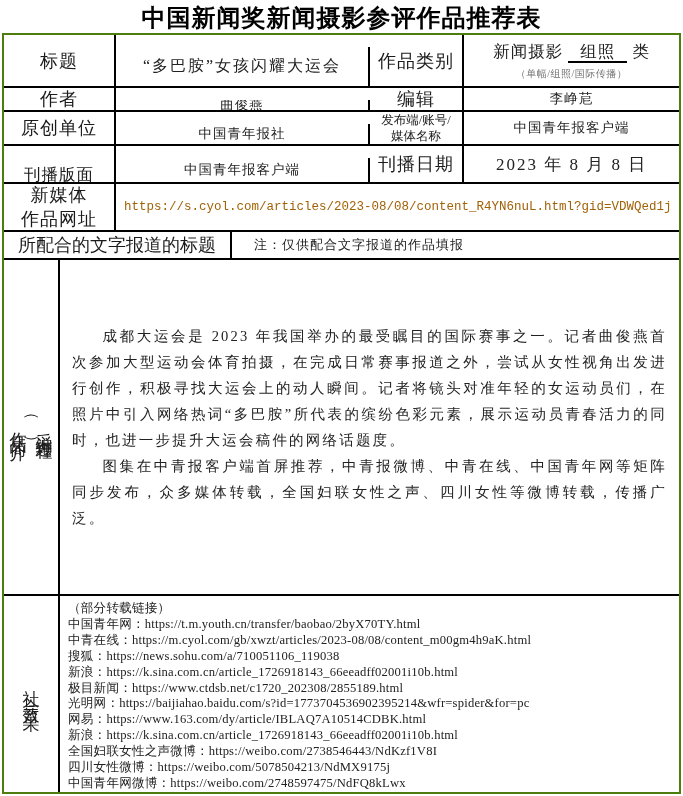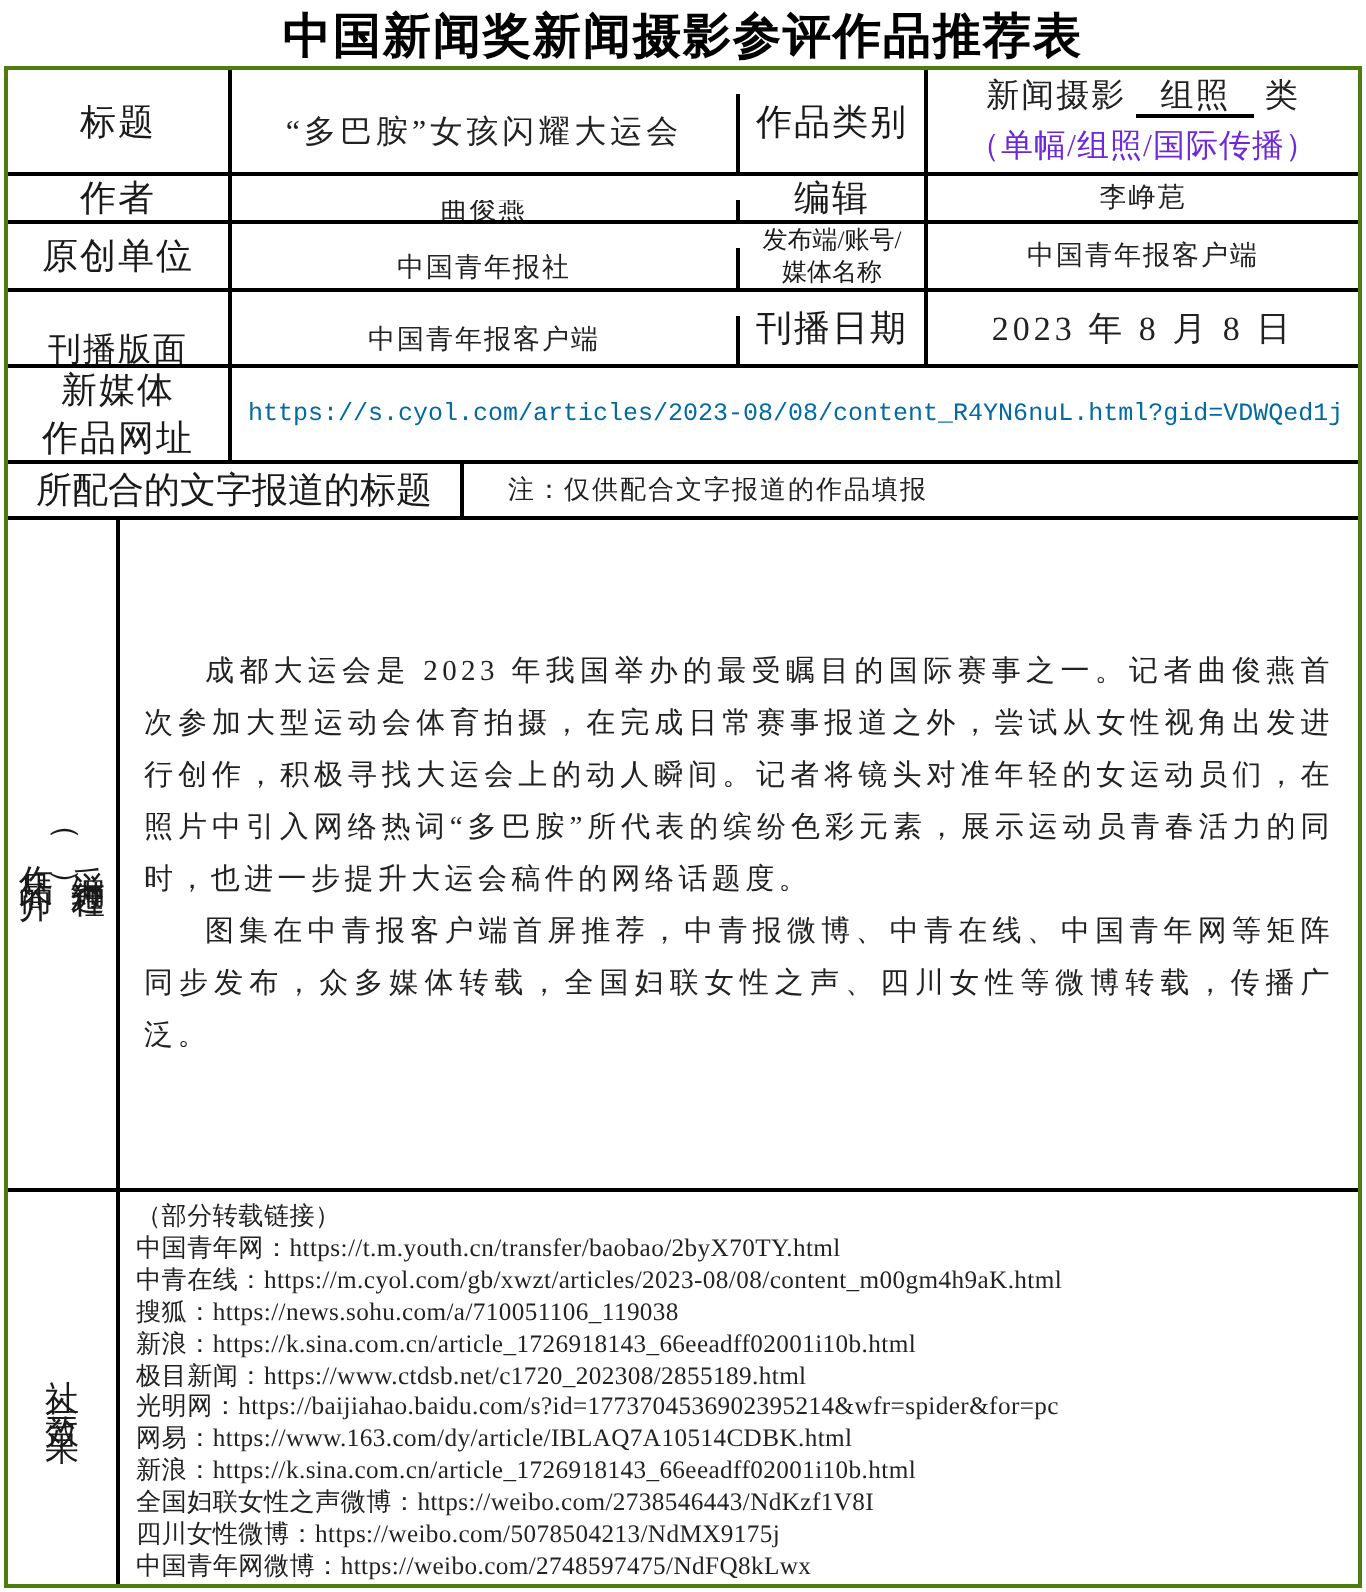--- a/index.html
+++ b/index.html
@@ -30,24 +30,24 @@
   .lbl-sm{font-size:12.5px;line-height:1.3;letter-spacing:0;}
   .val-sm{font-size:13.5px;letter-spacing:1px;color:#222;}
   .val-md{font-size:16px;letter-spacing:2px;color:#222;}
   .val-date{font-size:17px;letter-spacing:2px;color:#222;text-align:right;}
   .w-c1{width:112px;} .w-c2{width:254px;margin-top:12px;} .w-c3{width:94px;} .w-c4{flex:1;}
   .w-url-lbl{width:112px;} .w-note-lbl{width:228px;} .w-vlbl{width:56px;}
   .h-r1{height:53px;} .h-r2{height:24px;} .h-r3{height:34px;} .h-r4{height:38px;}
   .h-r5{height:48px;} .h-r6{height:28px;} .h-r7{height:336px;} .h-r8{height:196px;}
   .cat-line1{font-size:16.5px;letter-spacing:1px;color:#222;}
   .cat-underline{border-bottom:2px solid #000;padding:0 12px;}
-  .cat-note{font-size:16px;margin-top:4px;letter-spacing:0.5px;color:#6d28d9;}
+  .cat-note{font-size:10px;margin-top:4px;letter-spacing:0.5px;color:#737373;}
   .url-cell{align-items:flex-start;justify-content:center;padding-left:8px;
     font-family:"Liberation Mono","DejaVu Sans Mono",monospace;
-    font-size:12.5px;color:#0369a1;text-align:center;}
+    font-size:12.5px;color:#a16207;text-align:center;}
   .note-cell{align-items:flex-start;justify-content:center;padding-left:22px;
     font-size:13px;letter-spacing:1px;color:#222;text-align:left;}
   .vtext{writing-mode:vertical-lr;text-orientation:upright;
     font-size:17px;letter-spacing:4px;color:#1a1a1a;}
   .vpair{display:flex;gap:3px;}
   .paren{display:block;transform:rotate(90deg);font-size:16px;height:14px;line-height:12px;color:#1a1a1a;}
   .intro-content{align-items:flex-start;justify-content:center;padding:0 12px;text-align:left;}
   .intro-content p{margin:0;font-size:14.5px;letter-spacing:2.2px;line-height:26px;
     text-align:justify;text-indent:2.1em;color:#222;}
   .effect-label .vtext{letter-spacing:9px;}

